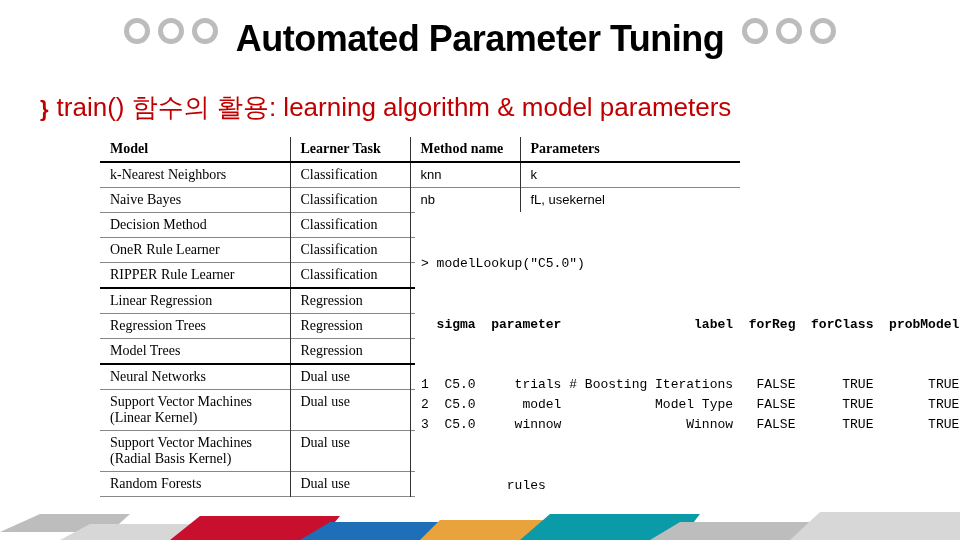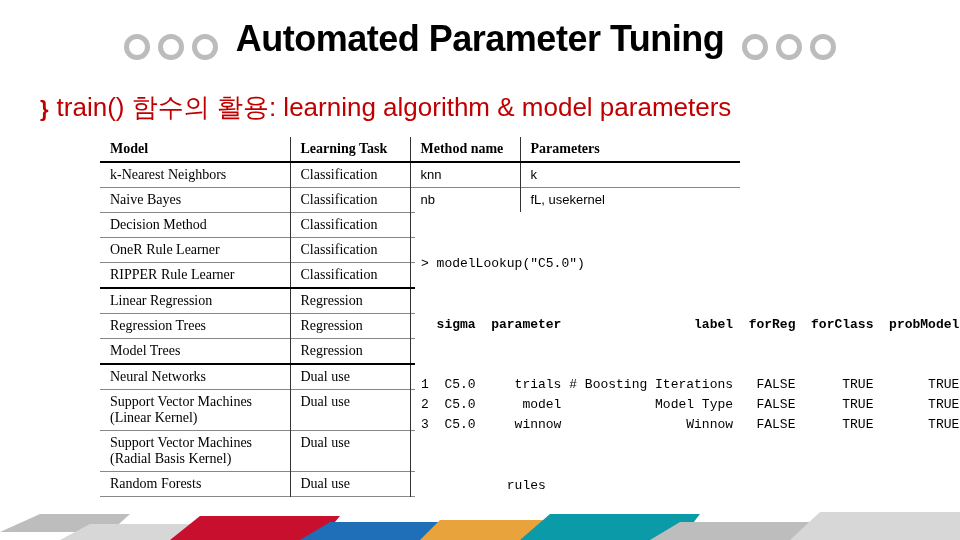--- a/index.html
+++ b/index.html
@@ -6,21 +6,21 @@
   body {
     width: 960px;
     height: 540px;
     background: #fff;
     font-family: Arial, "Malgun Gothic", sans-serif;
     position: relative;
     overflow: hidden;
   }
   .title-row {
     display: flex;
-    align-items: flex-end;
+    align-items: flex-start;
     justify-content: center;
     gap: 18px;
     padding-top: 18px;
   }
   .ring-set { display: flex; gap: 8px; }
   .ring {
     width: 26px; height: 26px;
     border: 5px solid #bcbcbc;
     border-radius: 50%;
   }
@@ -122,21 +122,21 @@
 <div class="subtitle-row">
   <span class="brace">}</span>
   <span class="subtitle">train() 함수의 활용: learning algorithm &amp; model parameters</span>
 </div>
 
 <div class="content">
   <table class="tbl base-table">
     <thead>
         <tr id="tbl-head">
           <th>Model</th>
-          <th>Learning Task</th>
+          <th>Learner Task</th>
           <th>Method name</th>
           <th>Parameters</th>
         </tr>
       </thead>
     <tbody id="tbl-body">
         <tr>
           <td>k-Nearest Neighbors</td>
           <td>Classification</td>
           <td class="mono">knn</td>
           <td class="mono">k</td>

